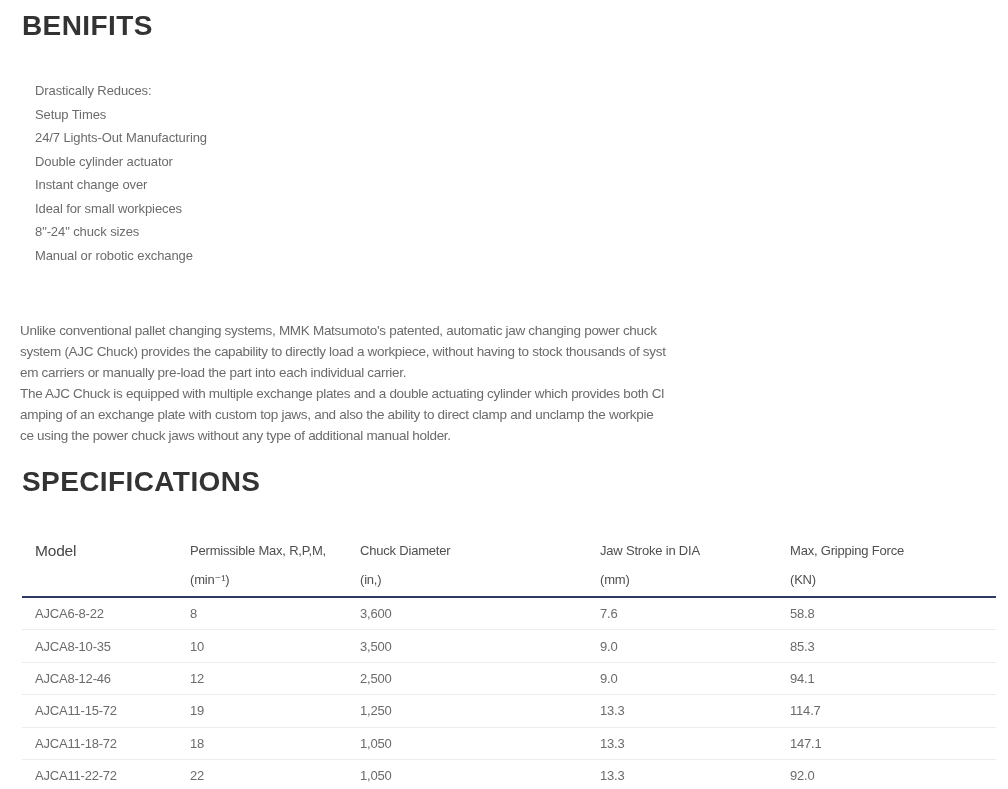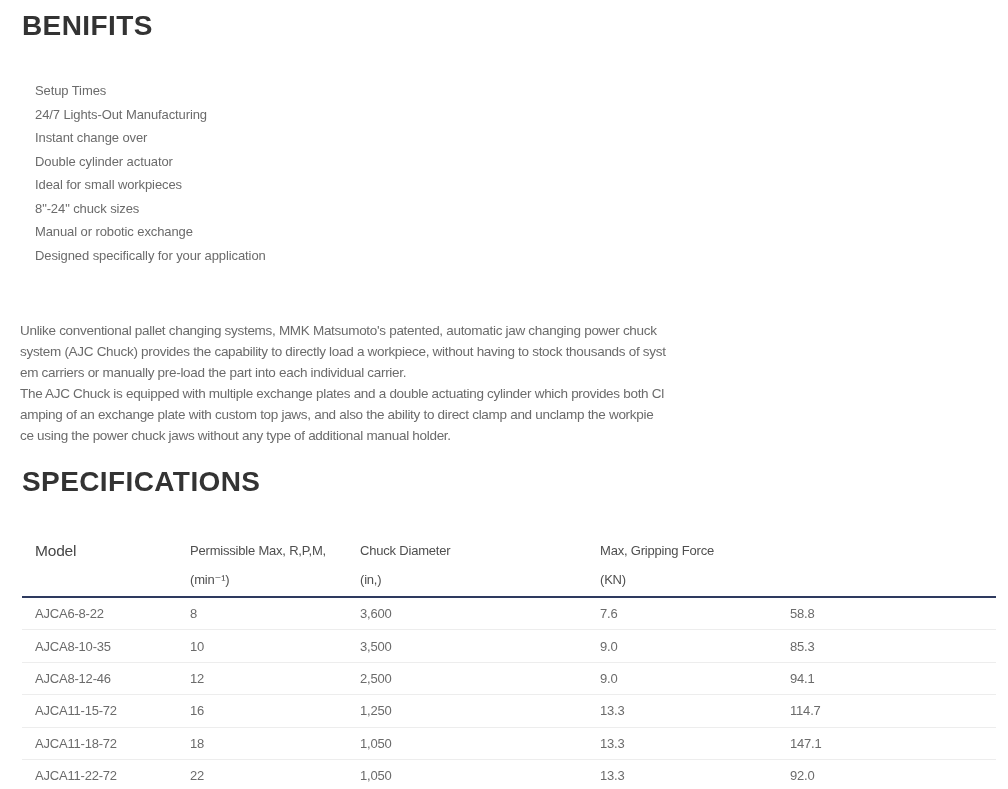--- a/index.html
+++ b/index.html
@@ -54,28 +54,28 @@
   .trow .tcell:first-child{padding-left:13px;}
 </style>
 </head>
 <body>
 
 <div class="page">
 
   <h1 class="section-title" id="benefits-title">BENIFITS</h1>
 
   <div class="benefits-list">
+      <div class="benefit-item">Drastically Reduces:</div>
       <div class="benefit-item">Setup Times</div>
       <div class="benefit-item">24/7 Lights-Out Manufacturing</div>
+      <div class="benefit-item">Double cylinder actuator</div>
       <div class="benefit-item">Instant change over</div>
-      <div class="benefit-item">Double cylinder actuator</div>
       <div class="benefit-item">Ideal for small workpieces</div>
       <div class="benefit-item">8"-24" chuck sizes</div>
       <div class="benefit-item">Manual or robotic exchange</div>
-      <div class="benefit-item">Designed specifically for your application</div>
     </div>
 
   <div class="description">
     <p>Unlike conventional pallet changing systems, MMK Matsumoto's patented, automatic jaw changing power chuck
 system (AJC Chuck) provides the capability to directly load a workpiece, without having to stock thousands of syst
 em carriers or manually pre-load the part into each individual carrier.</p>
     <p>The AJC Chuck is equipped with multiple exchange plates and a double actuating cylinder which provides both Cl
 amping of an exchange plate with custom top jaws, and also the ability to direct clamp and unclamp the workpie
 ce using the power chuck jaws without any type of additional manual holder.</p>
   </div>
@@ -88,20 +88,24 @@
           <div class="hlabel">Model</div>
           <div class="hunit"></div>
         </div>
         <div class="hcell">
           <div class="hlabel">Permissible Max, R,P,M,</div>
           <div class="hunit">(min⁻¹)</div>
         </div>
         <div class="hcell">
           <div class="hlabel">Chuck Diameter</div>
           <div class="hunit">(in,)</div>
+        </div>
+        <div class="hcell">
+          <div class="hlabel">Jaw Stroke in DIA</div>
+          <div class="hunit">(mm)</div>
         </div>
         <div class="hcell">
           <div class="hlabel">Max, Gripping Force</div>
           <div class="hunit">(KN)</div>
         </div>
       </div>
     <div id="spec-body">
         <div class="trow">
           <div class="tcell">AJCA6-8-22</div>
           <div class="tcell">8</div>
@@ -118,21 +122,21 @@
         </div>
         <div class="trow">
           <div class="tcell">AJCA8-12-46</div>
           <div class="tcell">12</div>
           <div class="tcell">2,500</div>
           <div class="tcell">9.0</div>
           <div class="tcell">94.1</div>
         </div>
         <div class="trow">
           <div class="tcell">AJCA11-15-72</div>
-          <div class="tcell">16</div>
+          <div class="tcell">19</div>
           <div class="tcell">1,250</div>
           <div class="tcell">13.3</div>
           <div class="tcell">114.7</div>
         </div>
         <div class="trow">
           <div class="tcell">AJCA11-18-72</div>
           <div class="tcell">18</div>
           <div class="tcell">1,050</div>
           <div class="tcell">13.3</div>
           <div class="tcell">147.1</div>

